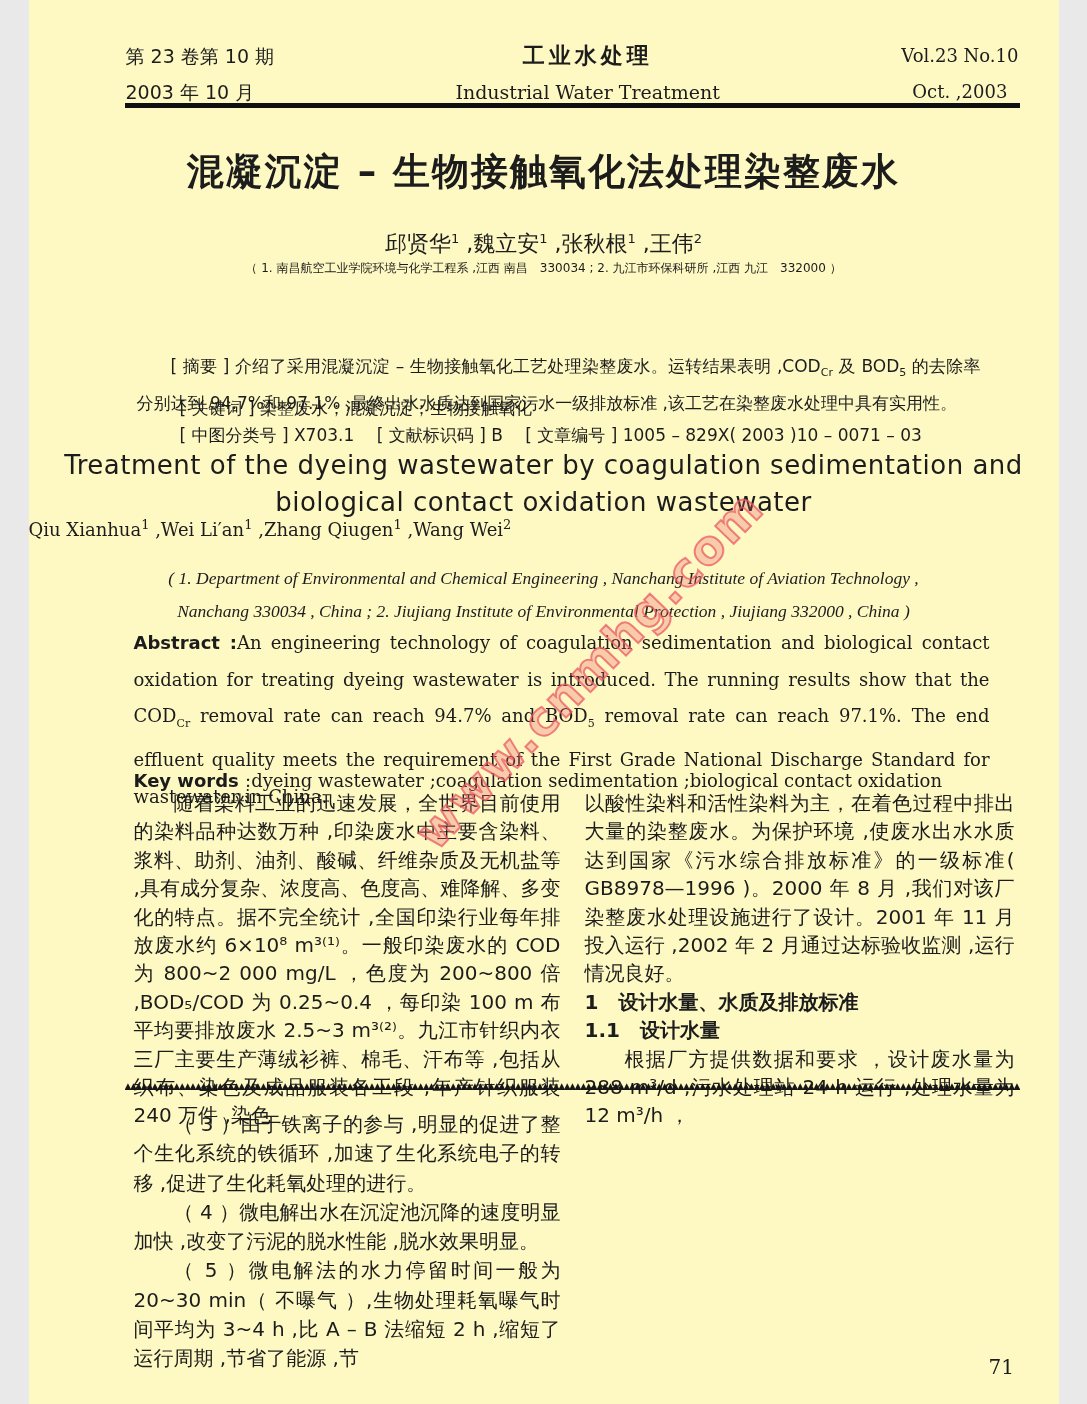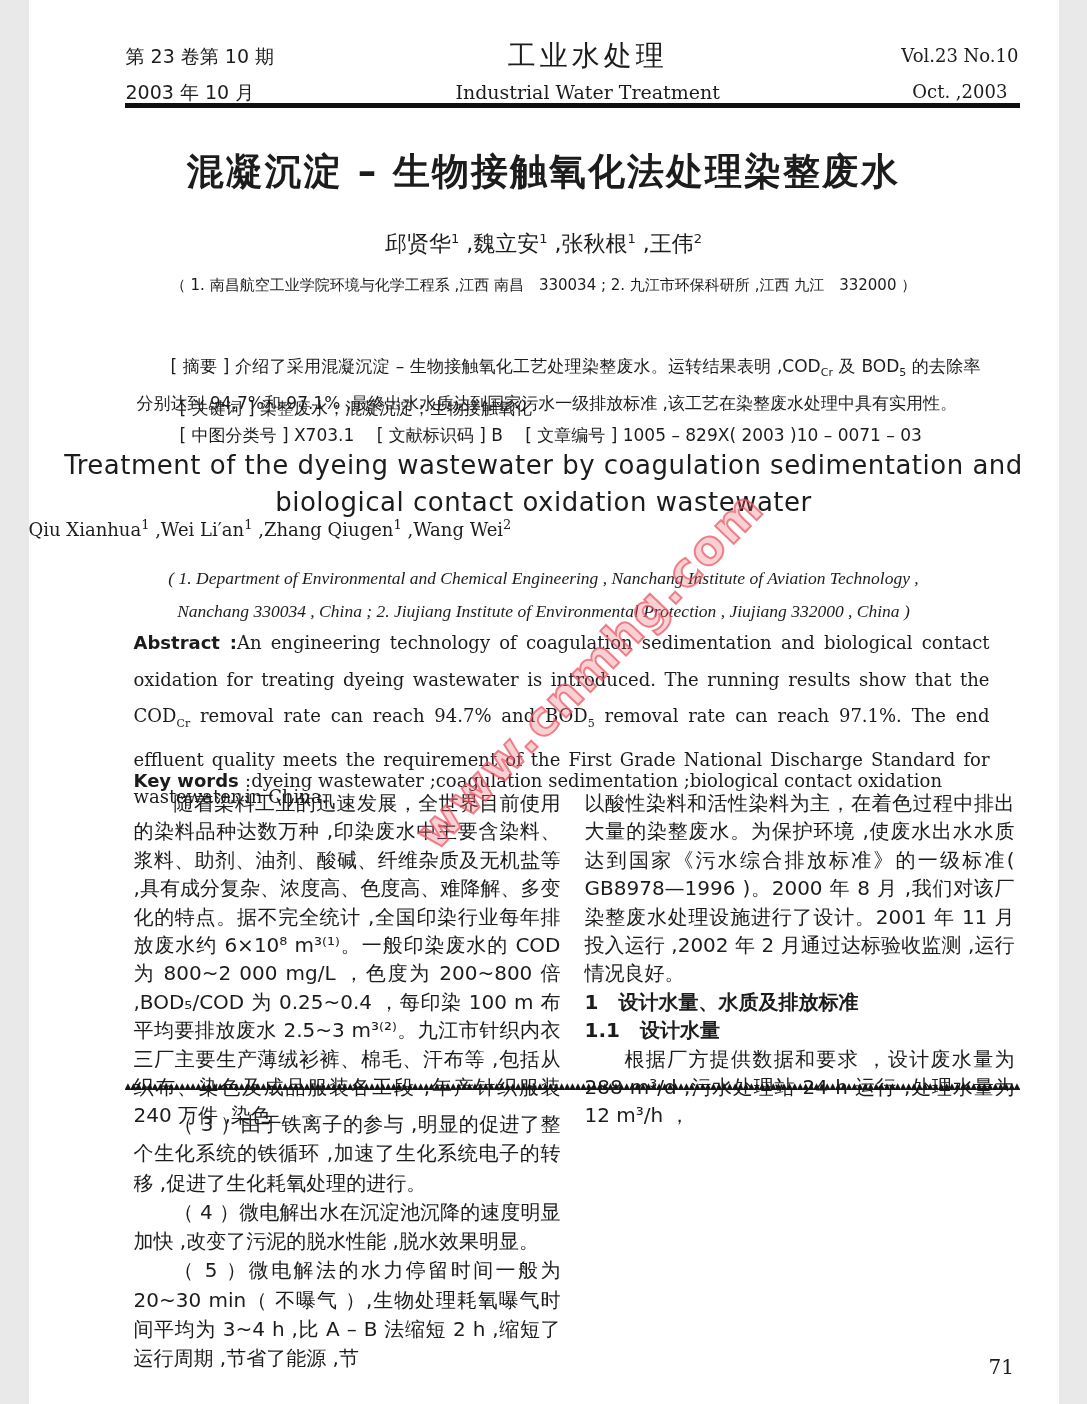--- a/index.html
+++ b/index.html
@@ -1,37 +1,37 @@
 <!DOCTYPE html>
 <html><head>
 <meta charset="utf-8">
 <style>
   html,body { margin:0; padding:0; background:#e9e9e9; }
   .page {
     position:relative; width:1030px; height:1404px; margin:0 auto;
-    background:#ffffff; color:#1c1c1c; overflow:hidden;
+    background:#fef9c3; color:#1c1c1c; overflow:hidden;
     font-family:"DejaVu Sans", sans-serif;
   }
 
   
   .header { position:absolute; left:97px; top:38px; width:893px;
             display:flex; justify-content:space-between; align-items:flex-start; }
   .hcell { line-height:36px; font-size:19px; }
   .hcell.center { text-align:center; }
   .hcell.right  { text-align:center; font-family:"DejaVu Serif","Liberation Serif",serif; font-size:18px; }
-  .journal-cn { font-size:28px; font-weight:normal; letter-spacing:4px; }
+  .journal-cn { font-size:22px; font-weight:bold; letter-spacing:4px; }
   .journal-en { font-family:"DejaVu Serif","Liberation Serif",serif; font-size:19px; }
   .header-rule { position:absolute; left:96px; top:103px; width:895px; height:5px; background:#101010; }
 
   
   .article-title { position:absolute; left:0; top:147px; width:100%;
     text-align:center; font-size:37px; font-weight:bold; letter-spacing:2px; }
   .authors-cn { position:absolute; left:0; top:229px; width:100%; text-align:center; font-size:22px; }
   .authors-cn sup, .authors-en sup { font-size:13px; }
-  .affil-cn { position:absolute; left:0; top:276px; width:100%; text-align:center; font-size:15px; }
+  .affil-cn { position:absolute; left:0; top:260px; width:100%; text-align:center; font-size:12px; }
 
   
   .abstract-cn { position:absolute; left:108px; top:334px; width:844px;
     font-size:17px; line-height:30px; text-align:justify; text-indent:2em; }
   .abstract-cn sub { font-size:11px; }
   .kw-cn   { position:absolute; left:151px; top:397px; font-size:17px; }
   .cls-line{ position:absolute; left:151px; top:424px; font-size:17px; }
 
   
   .title-en { position:absolute; left:0; top:447px; width:100%; text-align:center;

